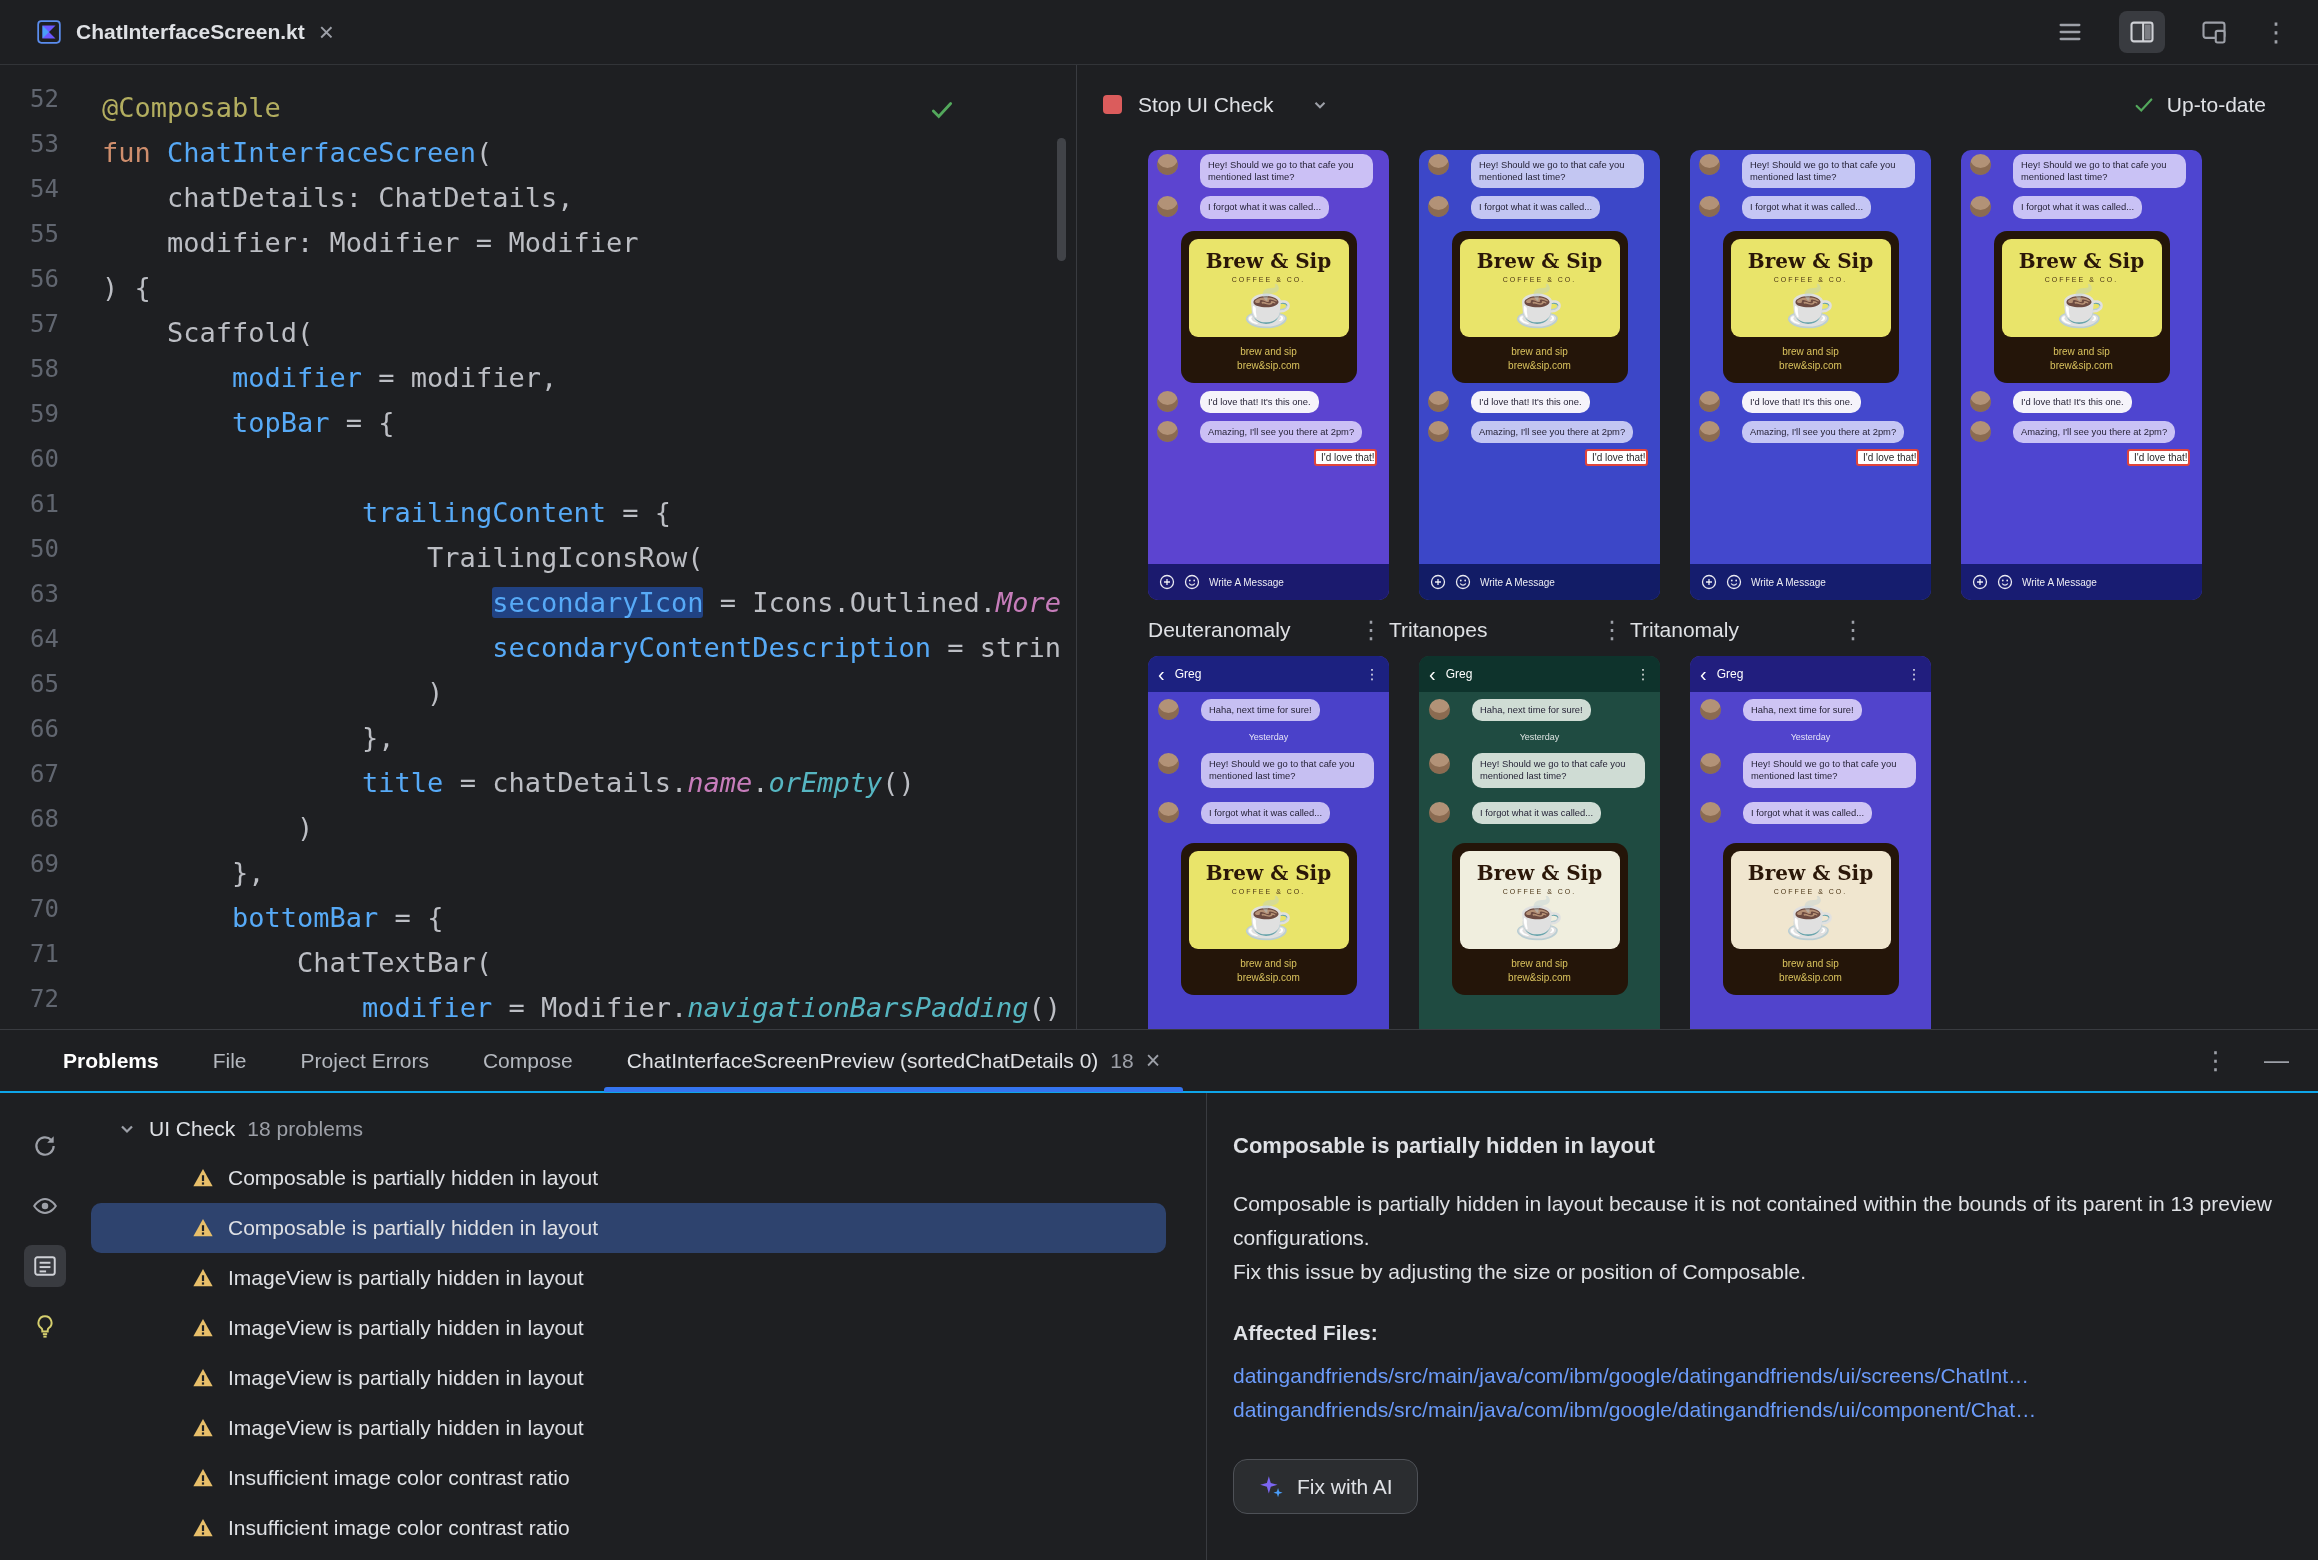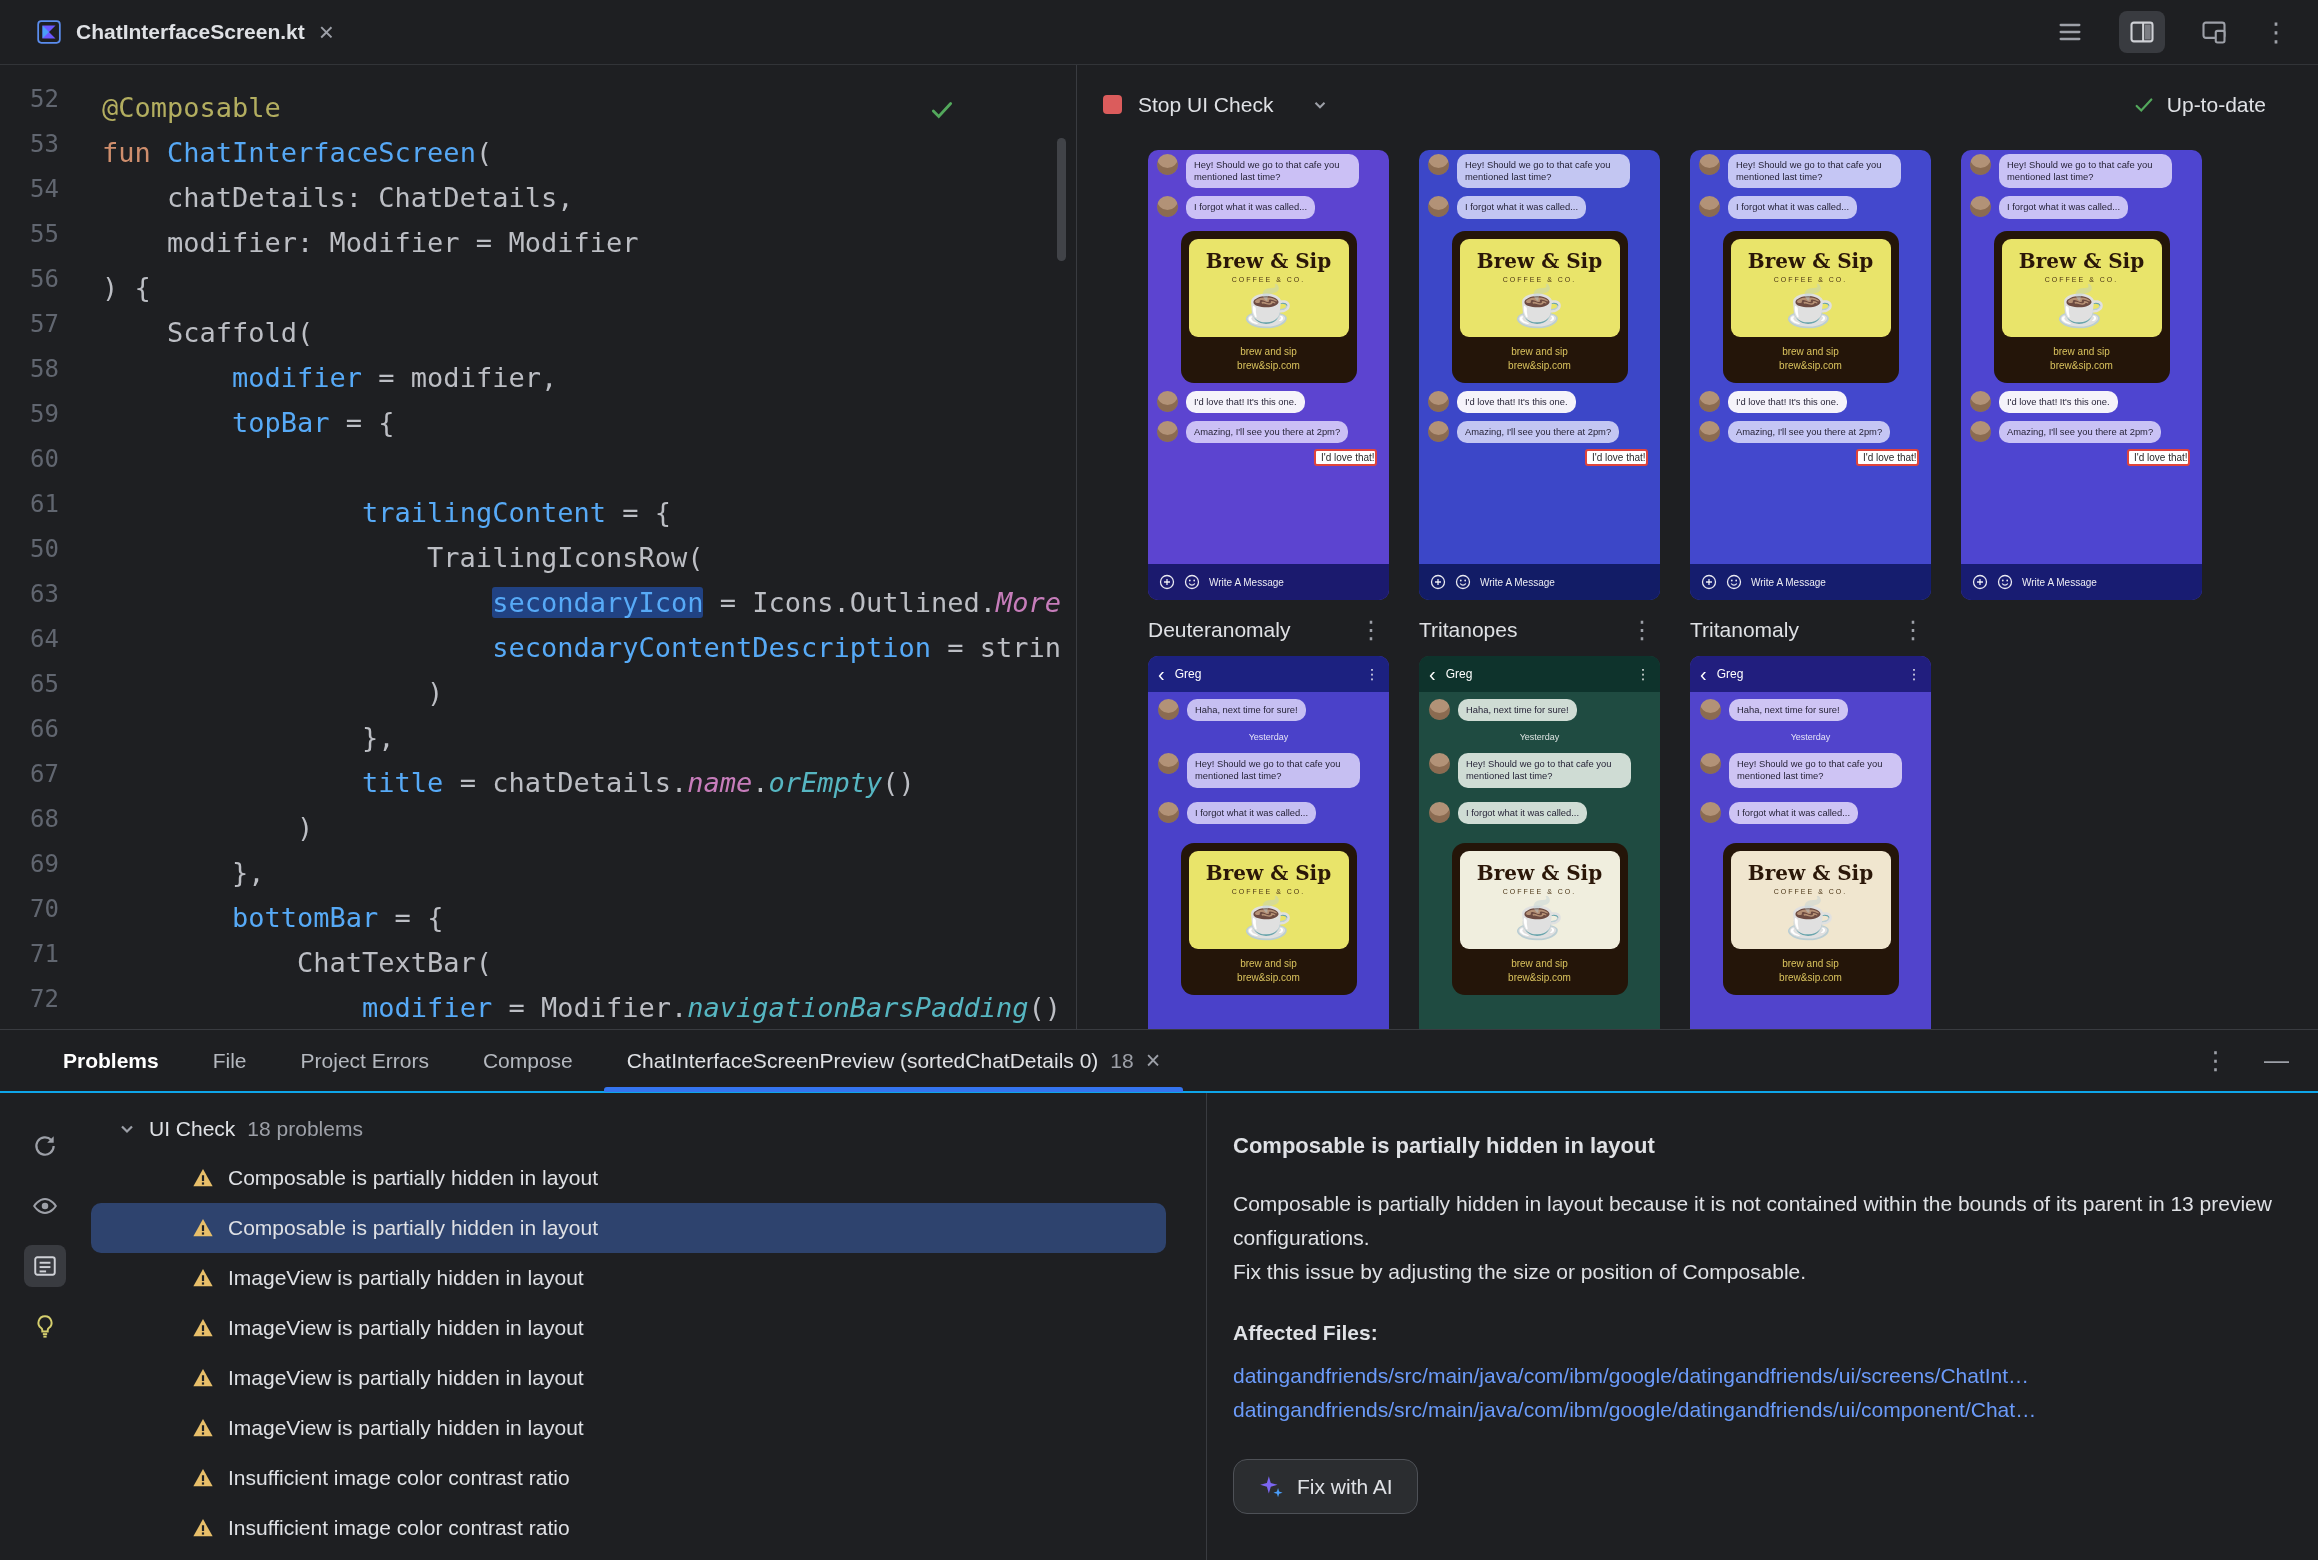--- a/index.html
+++ b/index.html
@@ -40,29 +40,29 @@
   .pv-toolbar{height:79px;flex:none;display:flex;align-items:center;gap:16px;padding:0 53px 0 26px}
   .stop-square{width:19px;height:19px;border-radius:4px;background:#db5c5c}
   .pv-toolbar .stop-label{font-size:21px;color:#dfe1e5}
   .pv-toolbar .chev{margin-left:22px}
   .pv-status{margin-left:auto;display:flex;align-items:center;gap:12px;color:#dfe1e5;font-size:21px}
   .preview-body{flex:1;overflow:hidden;padding-left:71px}
   .phone-row{display:flex;gap:30px}
   .phone{width:241px;flex:none;border-radius:10px;overflow:hidden;display:flex;flex-direction:column;position:relative}
   .phone.r1{height:450px;margin-top:6px}
   .phone.r2{height:416px}
-  .labels-row{display:flex;gap:30px;margin:16px 0 12px}
+  .labels-row{display:flex;margin:16px 0 12px}
   .label-cell{width:241px;flex:none;display:flex;align-items:center;justify-content:space-between;font-size:21px;color:#dfe1e5}
   .label-cell .kebab{color:#9da0a8;font-size:24px;padding-right:6px}
 
   .phone-header{height:36px;flex:none;display:flex;align-items:center;gap:10px;padding:0 10px;color:#fff}
   .phone-header .back{font-size:20px;line-height:1}
   .phone-header .pname{font-size:12px;flex:1}
   .phone-header .pkebab{font-size:14px;color:rgba(255,255,255,.9)}
-  .msg-row{display:flex;align-items:flex-start;gap:8px;padding:4px 9px}
+  .msg-row{display:flex;align-items:flex-start;gap:22px;padding:4px 9px}
   .phone.r2 .msg-row{padding:7px 10px}
   .avatar{width:21px;height:21px;border-radius:50%;background:#b29277;box-shadow:inset 0 -7px 0 rgba(90,60,35,.45);flex:none}
   .bubble{border-radius:10px;padding:5px 8px;font-size:9.4px;line-height:1.3;color:#221f33;max-width:173px}
   .divider-day{text-align:center;font-size:9px;color:rgba(255,255,255,.85);padding:4px 0}
   .brew-card{width:176px;margin:8px auto 4px;background:#241509;border-radius:13px;padding:8px;flex:none}
   .phone.r2 .brew-card{margin-top:12px}
   .brew-inner{border-radius:9px;padding:10px 6px 8px;text-align:center}
   .brew-brand{font-family:"DejaVu Serif",serif;font-weight:bold;font-size:20px;color:#2b1708}
   .brew-tag{font-size:7px;letter-spacing:2px;color:#4a3415;margin-top:3px}
   .brew-cup{font-size:40px;line-height:1.15;color:#3a2008}

